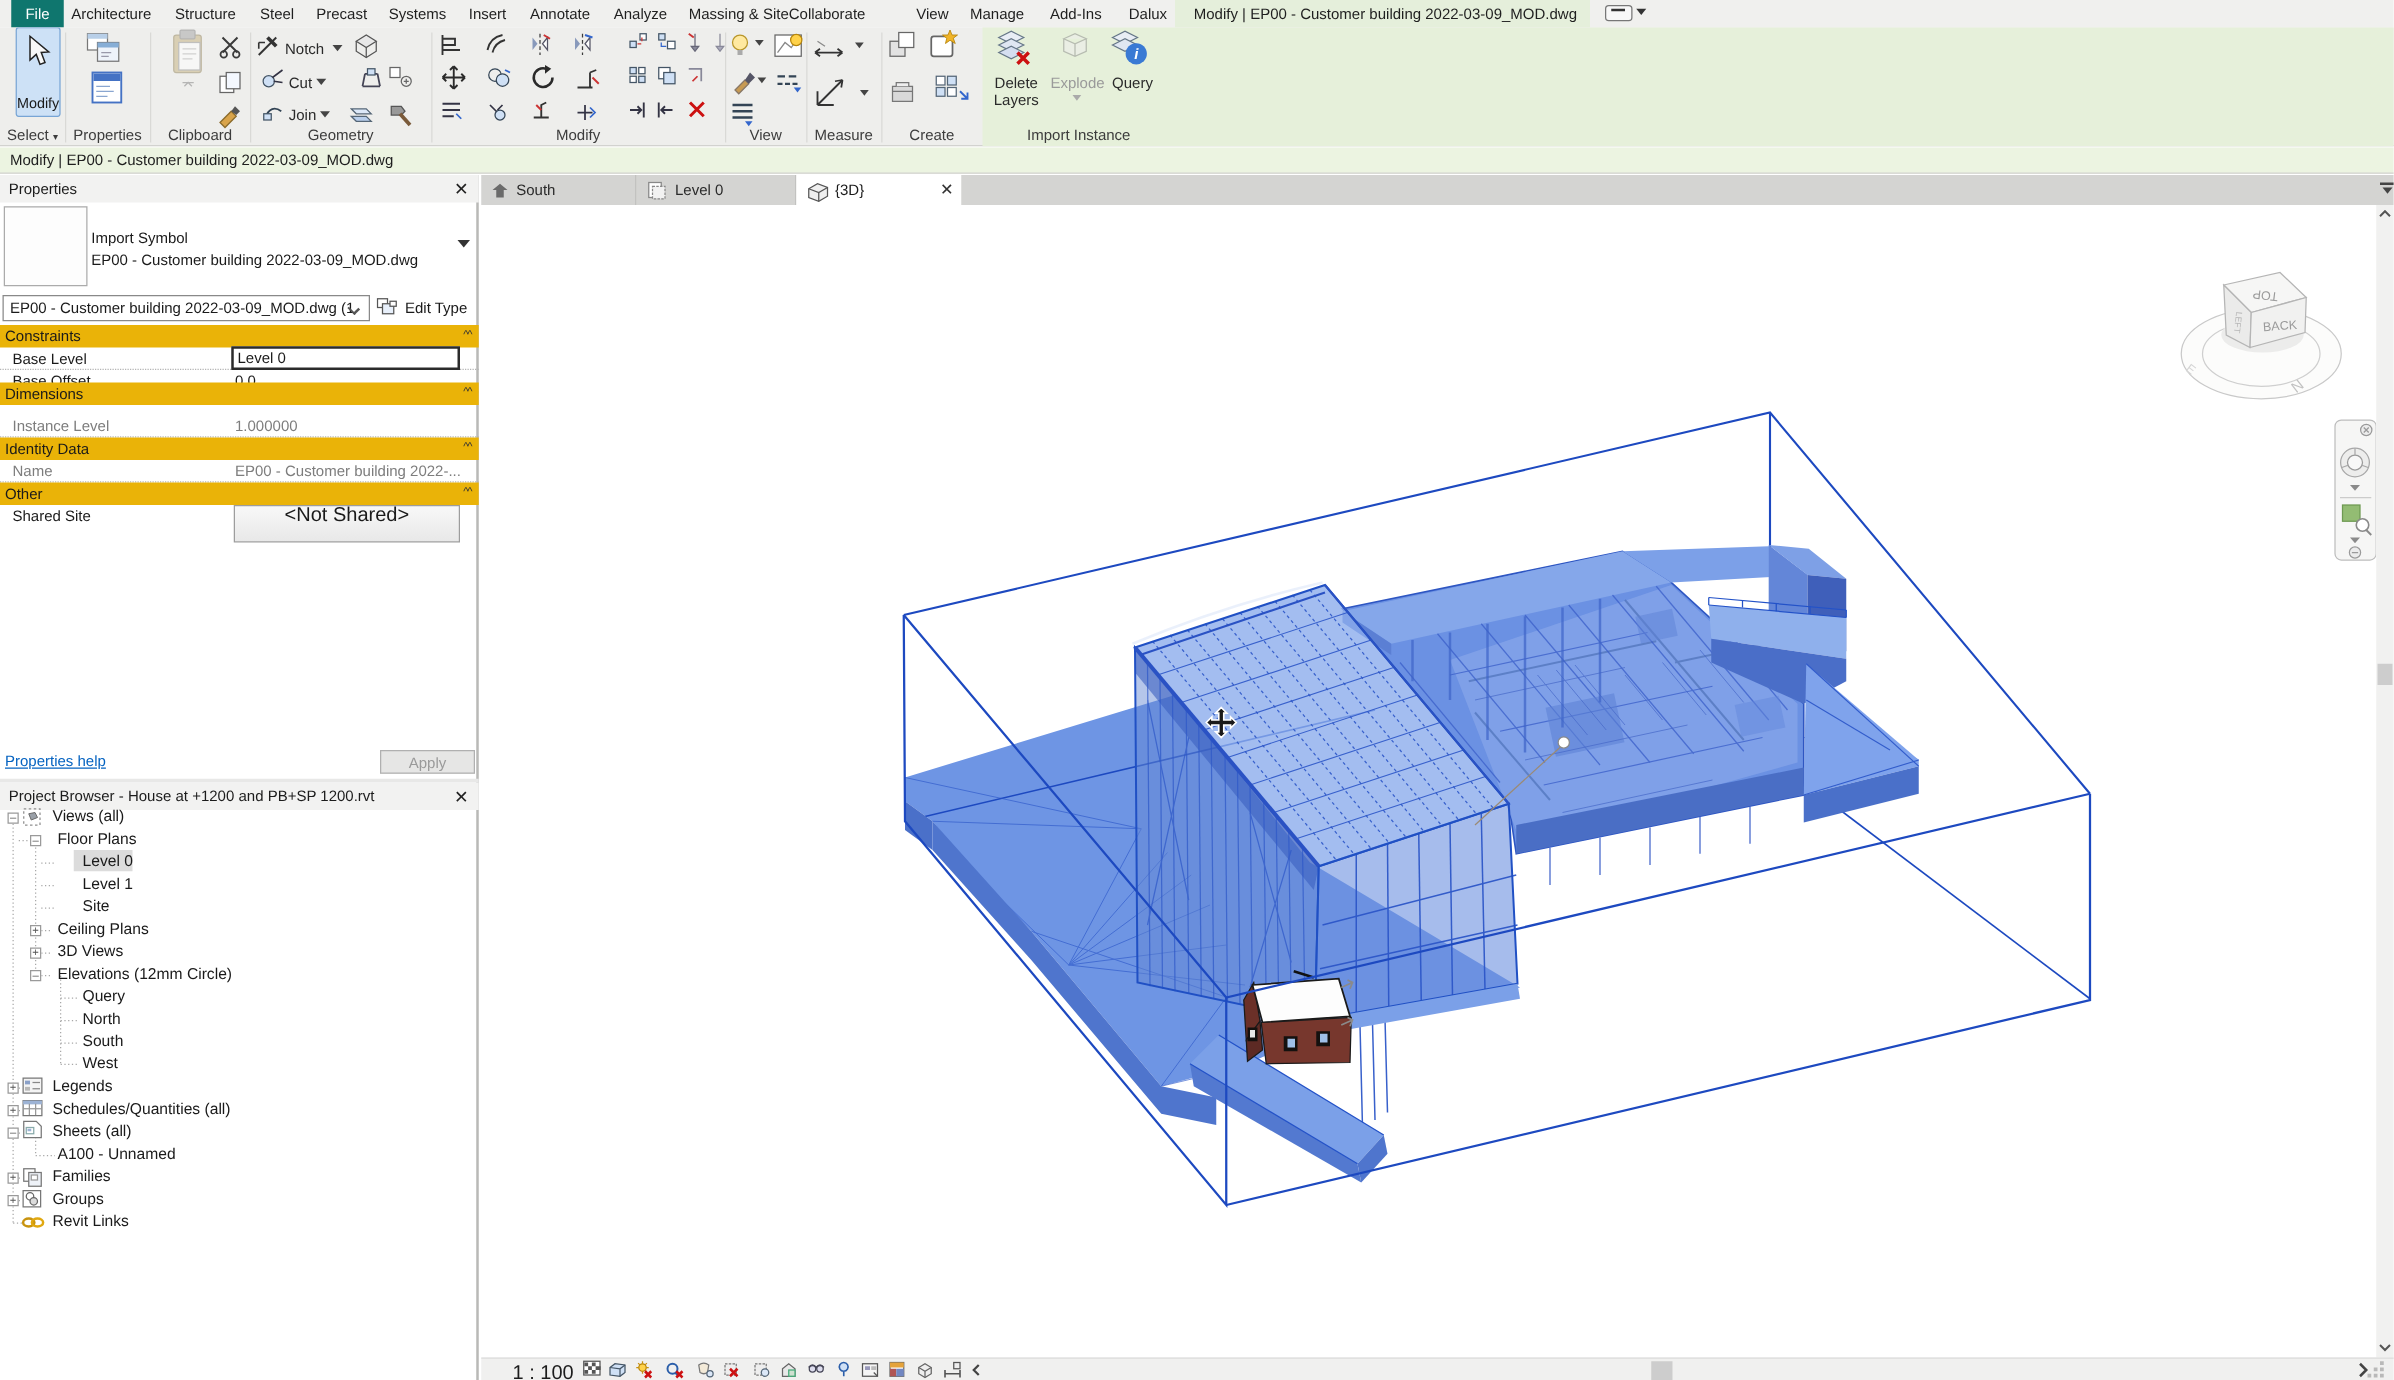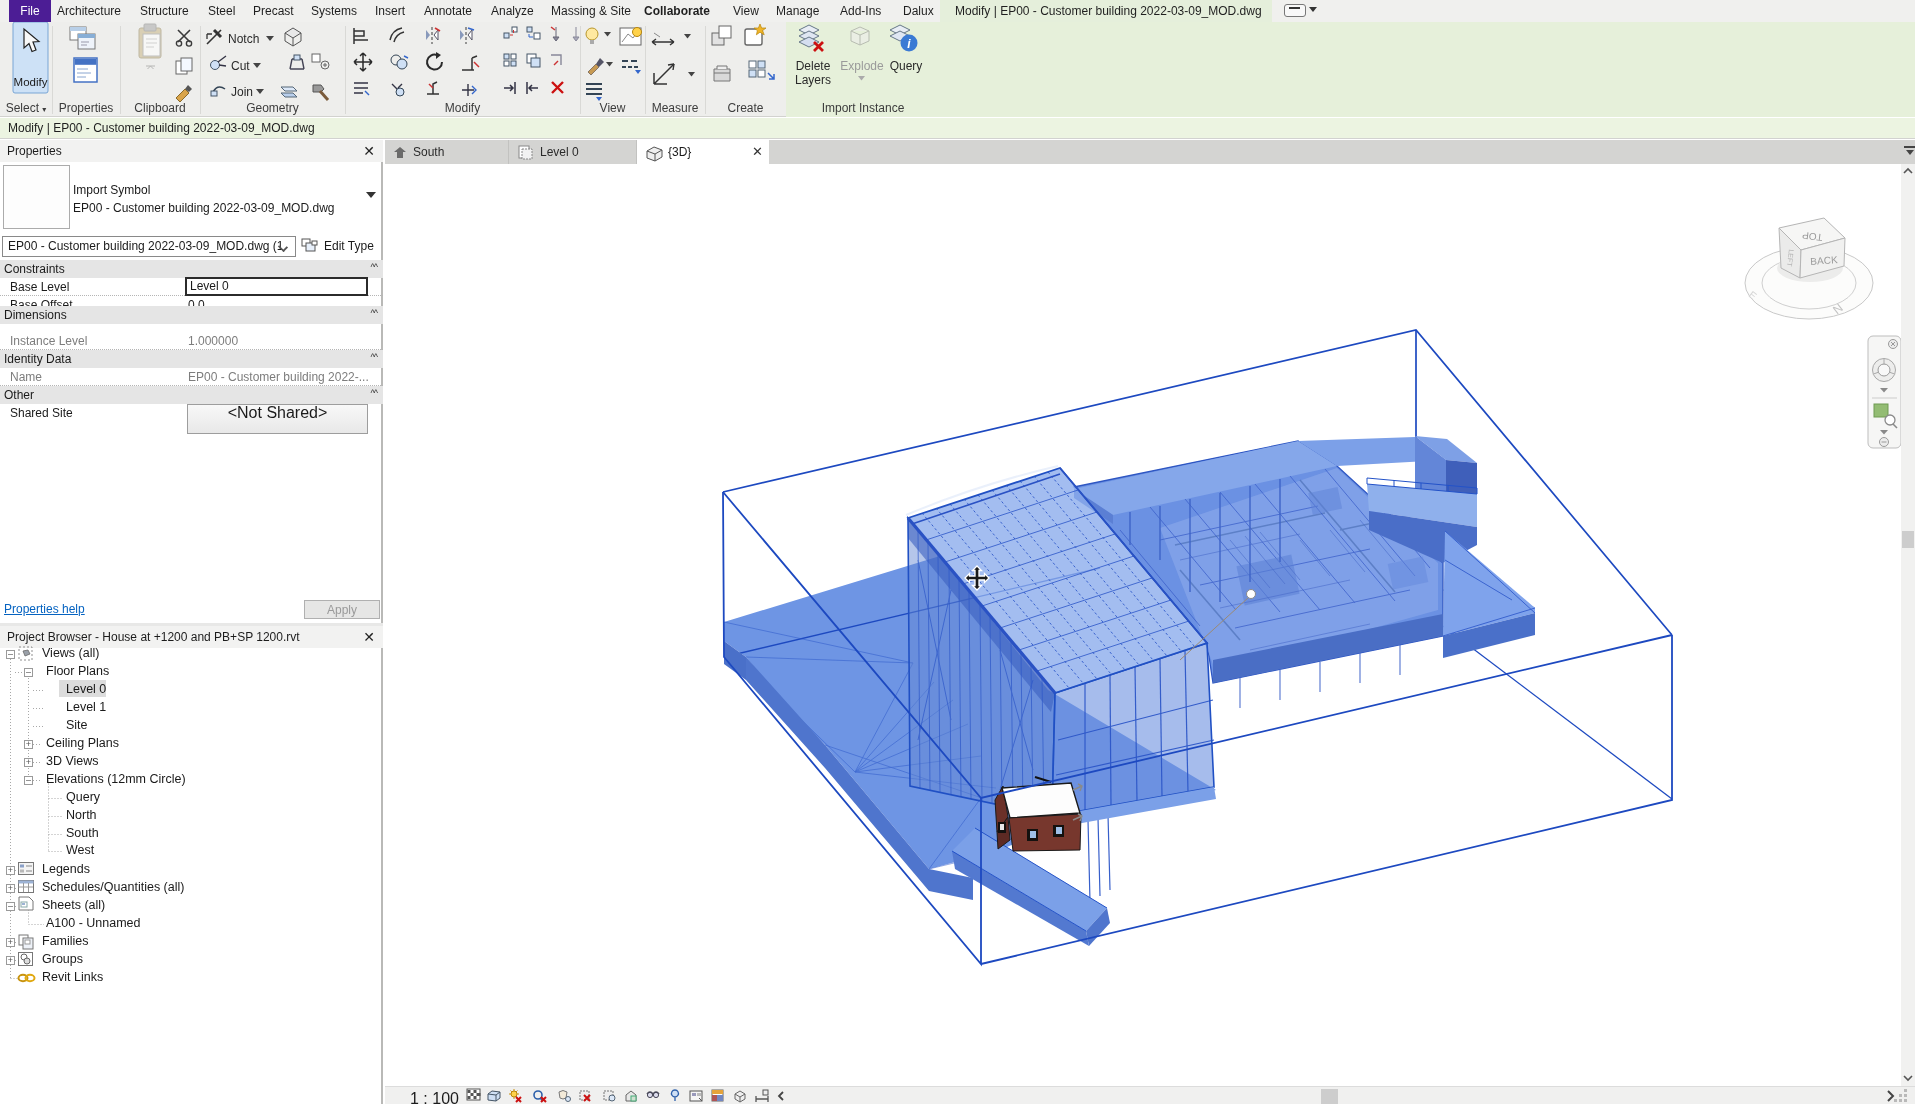--- a/index.html
+++ b/index.html
@@ -1,40 +1,40 @@
 <!DOCTYPE html>
 <html><head>
 <meta charset="utf-8">
 <style>
 * { margin:0; padding:0; box-sizing:border-box; }
 html,body { width:1915px; height:1104px; overflow:hidden; background:#fff;
   font-family:"Liberation Sans", sans-serif; -webkit-font-smoothing:antialiased; }
 #page { position:relative; width:1915px; height:1104px; }
 
 #menubar { position:absolute; left:0; top:0; width:1915px; height:22px; background:#f0f0ee; }
-#filetab { position:absolute; left:9px; top:0; width:42px; height:22px; background:#4c1d95; color:#fff;
+#filetab { position:absolute; left:9px; top:0; width:42px; height:22px; background:#0f766e; color:#fff;
   font-size:12px; text-align:center; line-height:22px; }
 .mtab { position:absolute; top:0; height:22px; line-height:22px; font-size:12px; color:#1f1f1f; white-space:nowrap; }
 #greentab { position:absolute; left:940px; top:0; width:332px; height:22px; background:#e5efdb;
   font-size:12px; color:#1f1f1f; line-height:22px; padding-left:15px; white-space:nowrap; }
 
 #ribbon { position:absolute; left:0; top:22px; width:1915px; height:95px; background:#eeeeec; border-bottom:1px solid #d2d2cf; }
 #ribbongreen { position:absolute; left:786px; top:0; width:1129px; height:95px; background:#e6f0da; }
 .psep { position:absolute; top:4px; width:1px; height:88px; background:#d9d9d6; }
 .plabel { position:absolute; top:79px; height:14px; font-size:12px; color:#3c3c3c; text-align:center; line-height:14px; }
 
 #modbar { position:absolute; left:0; top:118px; width:1915px; height:21px; background:#ecf4e1;
   border-bottom:1px solid #d2d2d0; font-size:12px; color:#1e1e1e; line-height:20px; padding-left:8px; }
 
 #leftcol { position:absolute; left:0; top:140px; width:383px; height:964px; background:#fff; border-right:2px solid #b9b9b7; }
 .ptitle { position:absolute; left:0; width:383px; height:22px; background:#f2f2f1; font-size:12px; color:#1c1c1c; }
 .ptitle .tx { position:absolute; left:7px; top:4px; }
 .ptitle .x { position:absolute; right:8px; top:3px; font-size:14px; color:#222; }
 .row { position:absolute; left:0; width:383px; height:18px; font-size:12px; color:#1a1a1a; }
-.hdr { background:#e5e5e5; }
+.hdr { background:#eab308; }
 .hdr .htx { position:absolute; left:4px; top:2px; }
 .hdr .chev { position:absolute; right:6px; top:2px; font-size:9px; color:#333; letter-spacing:-1px;}
 .pname { position:absolute; left:10px; top:2px; }
 .pval { position:absolute; left:188px; top:2px; }
 .gray { color:#7d7d7d; }
 .dotb { border-bottom:1px dotted #b5b5b5; }
 
 .titem { position:absolute; font-size:12.5px; color:#1a1a1a; white-space:nowrap; }
 .texp { position:absolute; width:9px; height:9px; border:1px solid #9a9a9a; background:#fff;
   font-size:9px; line-height:7px; text-align:center; color:#555; }
@@ -54,21 +54,21 @@
   <div id="filetab">File</div>
   <div class="mtab" style="left:57px;">Architecture</div>
   <div class="mtab" style="left:140px;">Structure</div>
   <div class="mtab" style="left:208px;">Steel</div>
   <div class="mtab" style="left:253px;">Precast</div>
   <div class="mtab" style="left:311px;">Systems</div>
   <div class="mtab" style="left:375px;">Insert</div>
   <div class="mtab" style="left:424px;">Annotate</div>
   <div class="mtab" style="left:491px;">Analyze</div>
   <div class="mtab" style="left:551px;">Massing &amp; Site</div>
-  <div class="mtab" style="left:644px;font-weight:bold;">Collaborate</div>
+  <div class="mtab" style="left:631px;">Collaborate</div>
   <div class="mtab" style="left:733px;">View</div>
   <div class="mtab" style="left:776px;">Manage</div>
   <div class="mtab" style="left:840px;">Add-Ins</div>
   <div class="mtab" style="left:903px;">Dalux</div>
   <div id="greentab">Modify | EP00 - Customer building 2022-03-09_MOD.dwg</div>
   <div style="position:absolute;left:1284px;top:4px;width:22px;height:13px;border:1px solid #777;border-radius:3px;background:#f8f8f8;"></div>
   <div style="position:absolute;left:1289px;top:7px;width:11px;height:5px;border-top:2px solid #333;font-size:0;"></div>
   <div style="position:absolute;left:1309px;top:7px;width:0;height:0;border-left:4px solid transparent;border-right:4px solid transparent;border-top:5px solid #333;"></div>
 
   <div id="ribbon">

